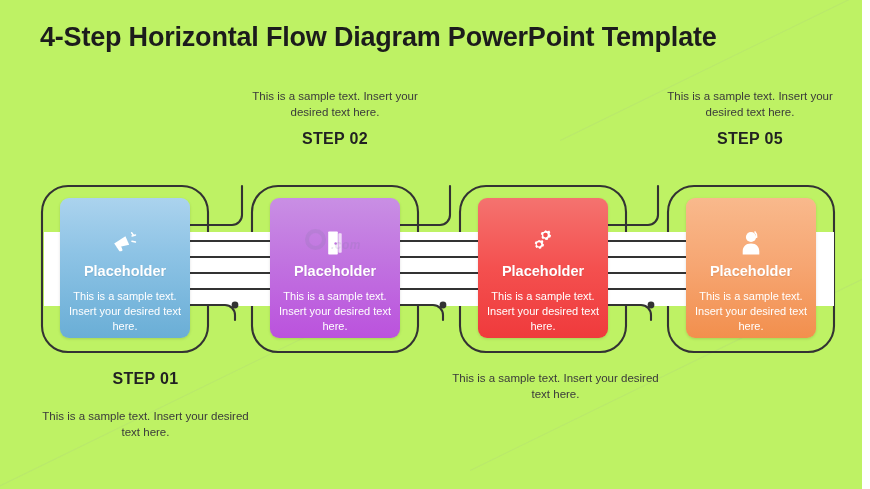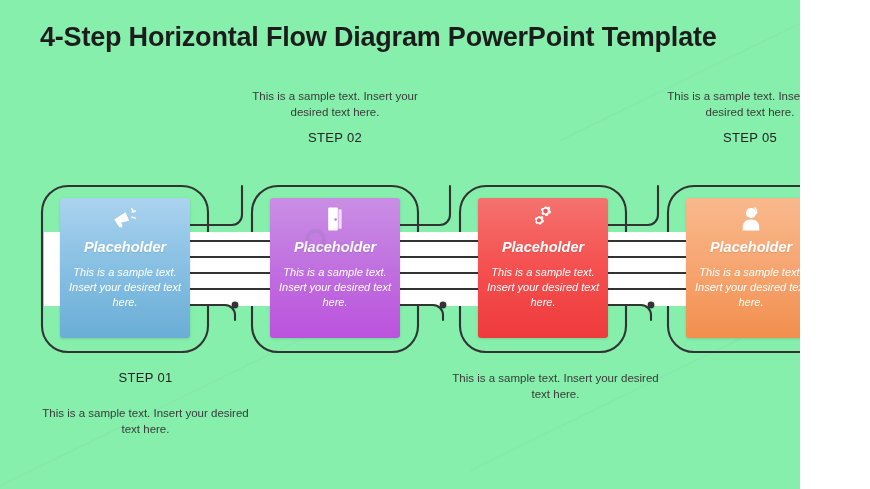--- a/index.html
+++ b/index.html
@@ -3,21 +3,21 @@
 <meta charset="utf-8">
 <style>
   html,body{margin:0;padding:0;}
   body{
     width:870px;height:489px;
     background:#ffffff;
     font-family:"Liberation Sans", sans-serif;
     overflow:hidden;
     position:relative;
   }
-  #stage{position:relative;width:800px;height:489px;overflow:hidden;background:#86efac;}
+  #stage{position:relative;width:862px;height:489px;overflow:hidden;background:#bef264;}
 
   
   .title{
     position:absolute;
     left:40px; top:22px;
     font-size:27px;
     font-weight:700;
     color:#1c1c1c;
     letter-spacing:-0.2px;
     white-space:nowrap;
@@ -42,28 +42,27 @@
   }
   .watermark .wm-dom{font-size:12px;font-weight:700;align-self:flex-end;margin-bottom:4px;margin-left:1px;font-style:italic;}
 
   
   #wires{position:absolute;left:0;top:0;width:870px;height:489px;z-index:2;}
 
   
   .card{
     position:absolute;
     width:130px; height:140px;
-    border-radius:3px;
+    border-radius:9px;
     z-index:5;
     box-shadow:0 1px 3px rgba(0,0,0,0.13);
     color:#fff;
     text-align:center;
     box-sizing:border-box;
-    padding-top:4px;
-    font-style:italic;
+    padding-top:28px;
   }
   .card.c1{left:60px;  top:198px; background:linear-gradient(180deg,#abd3ee 0%,#8dc3e5 40%,#6aaed6 100%);}
   .card.c2{left:270px; top:198px; background:linear-gradient(180deg,#c98fe4 0%,#c173e0 45%,#bb52dd 100%);}
   .card.c3{left:478px; top:198px; background:linear-gradient(180deg,#f4736f 0%,#f4504f 50%,#ef3a3c 100%);}
   .card.c4{left:686px; top:198px; background:linear-gradient(180deg,#f9b98c 0%,#f6a571 50%,#f28f4d 100%);}
 
   .card-icon{
     height:34px;
     display:flex;align-items:center;justify-content:center;
     margin-bottom:4px;
@@ -80,21 +79,21 @@
     font-size:11px;
     line-height:1.38;
     padding:0 7px;
     color:#ffffff;
     font-weight:400;
   }
 
   
   .callout{position:absolute;text-align:center;z-index:6;}
   .step-label{
-    font-size:13px;font-weight:400;color:#222;letter-spacing:0.3px;
+    font-size:16px;font-weight:700;color:#222;letter-spacing:0.3px;
   }
   .step-text{
     font-size:11.5px;line-height:1.42;color:#3a3a3a;font-weight:400;
   }
   .callout.top .step-text{margin-bottom:9px;}
   .callout.bottom .step-label{margin-bottom:20px;}
 
   .cal1{left:38px;  top:370px; width:215px;}
   .cal2{left:240px; top:88px;  width:190px;}
   .cal3{left:448px; top:370px; width:215px;}

